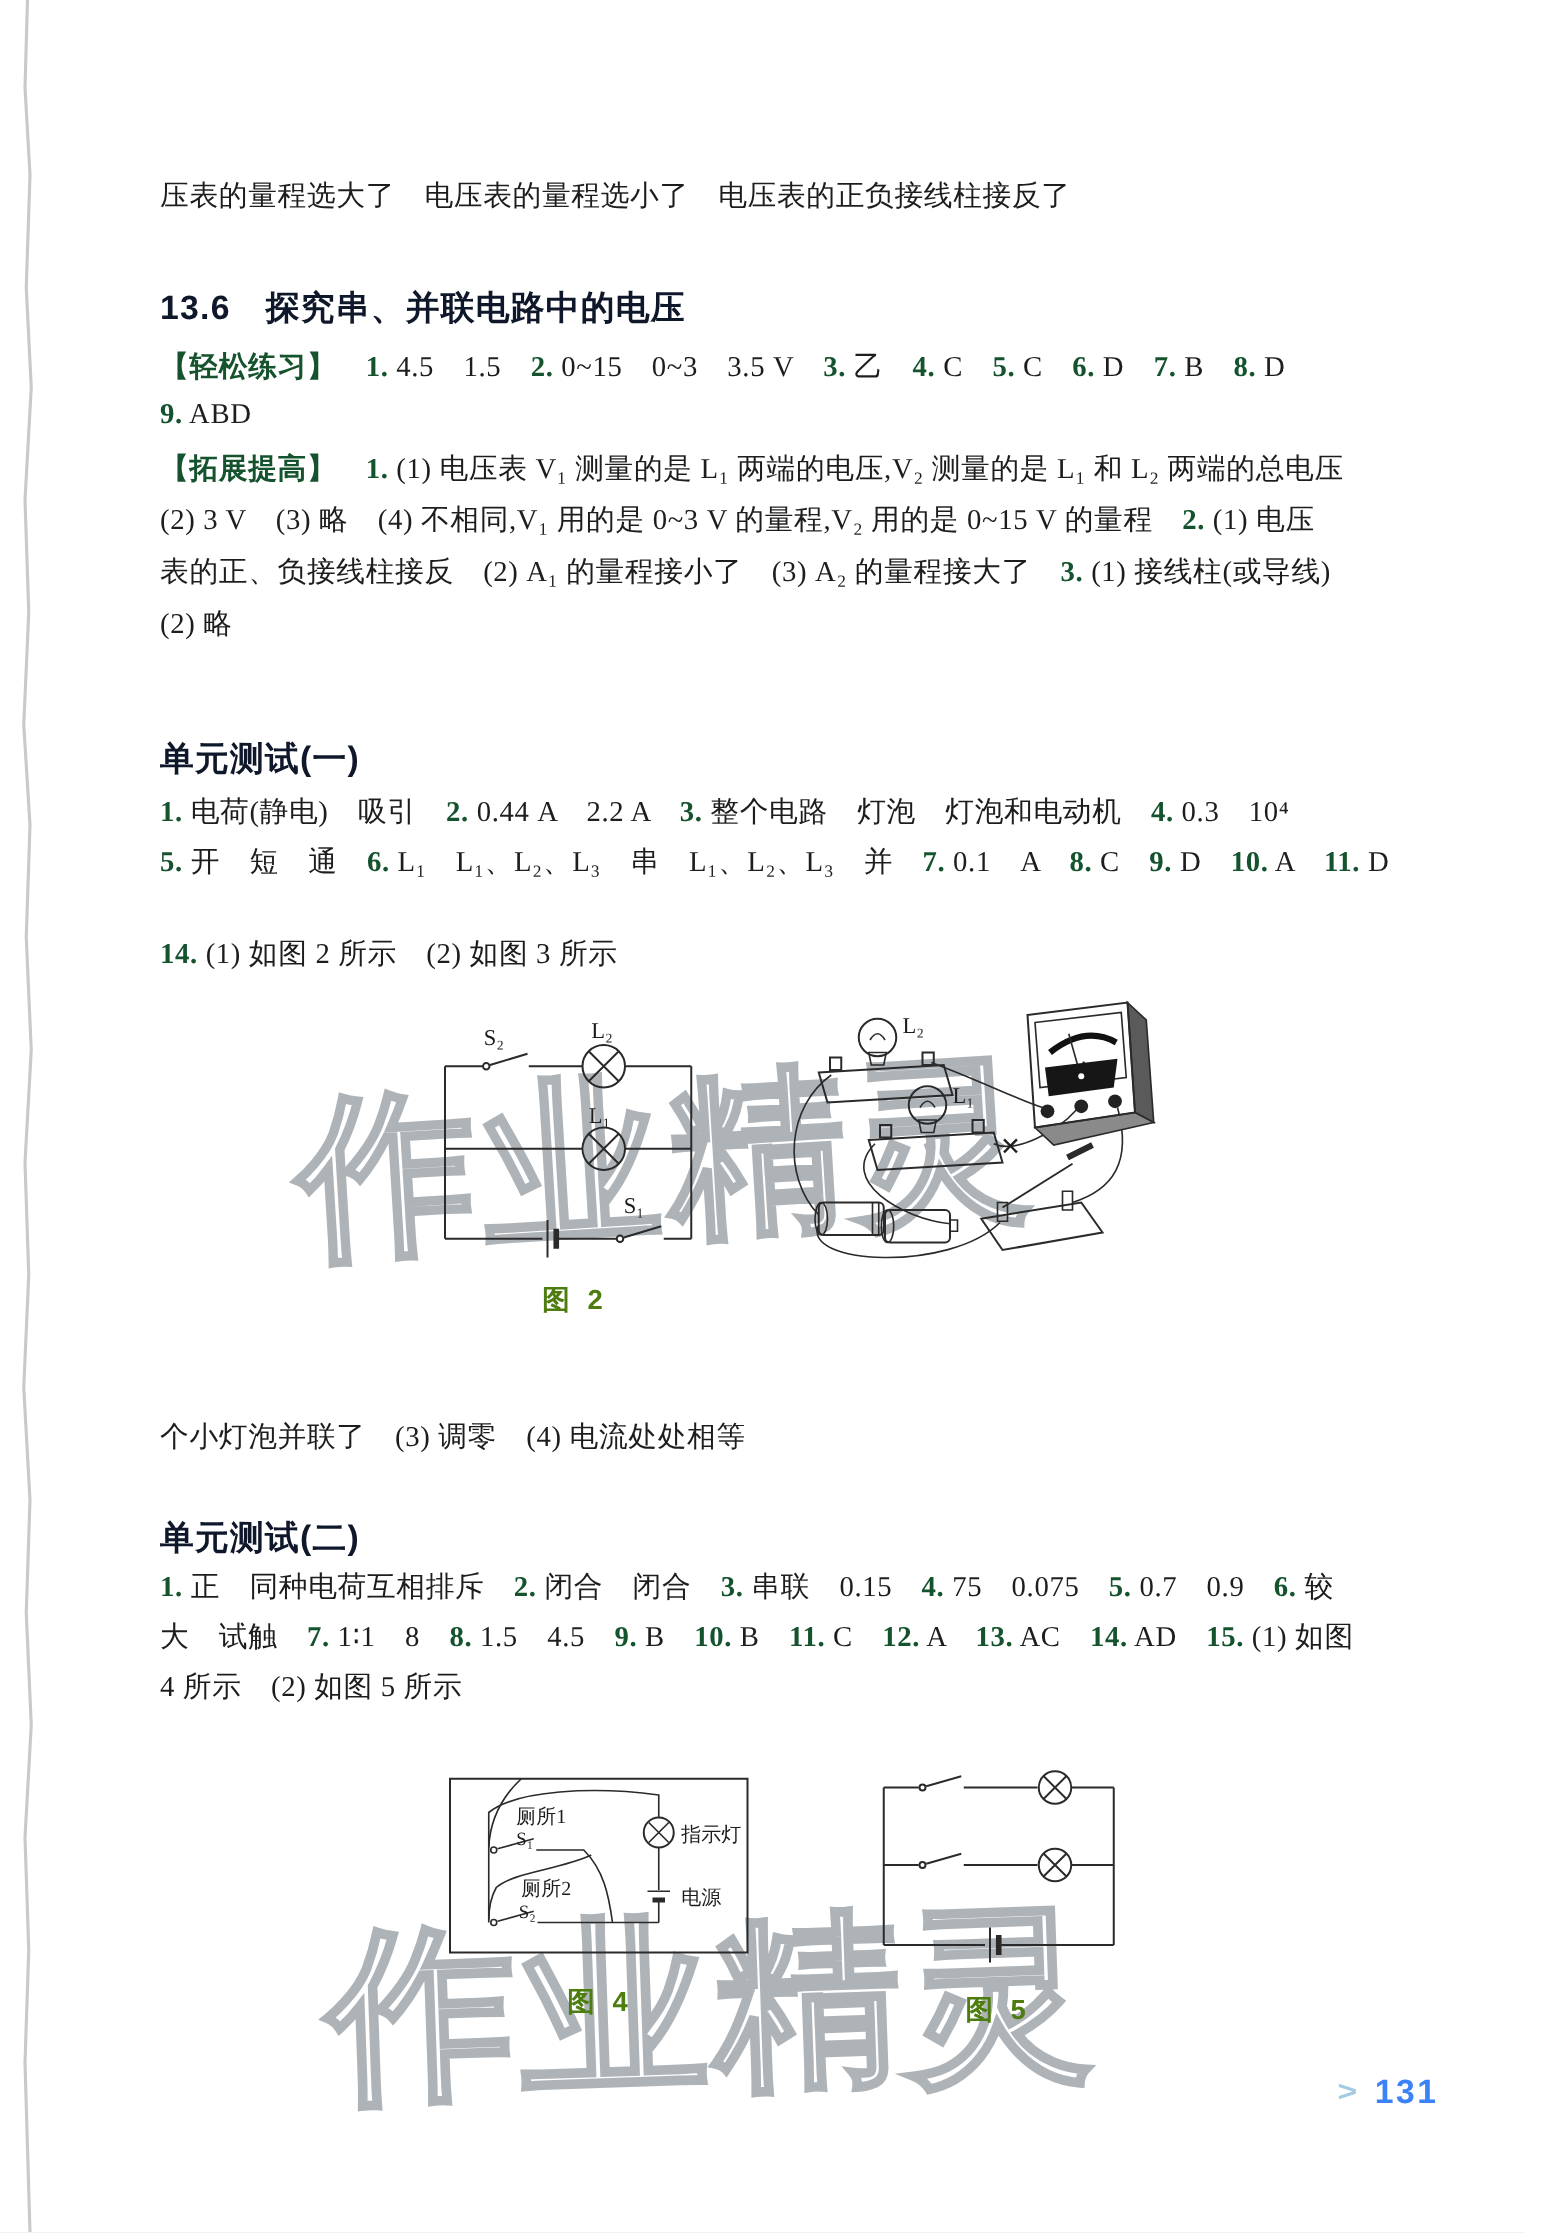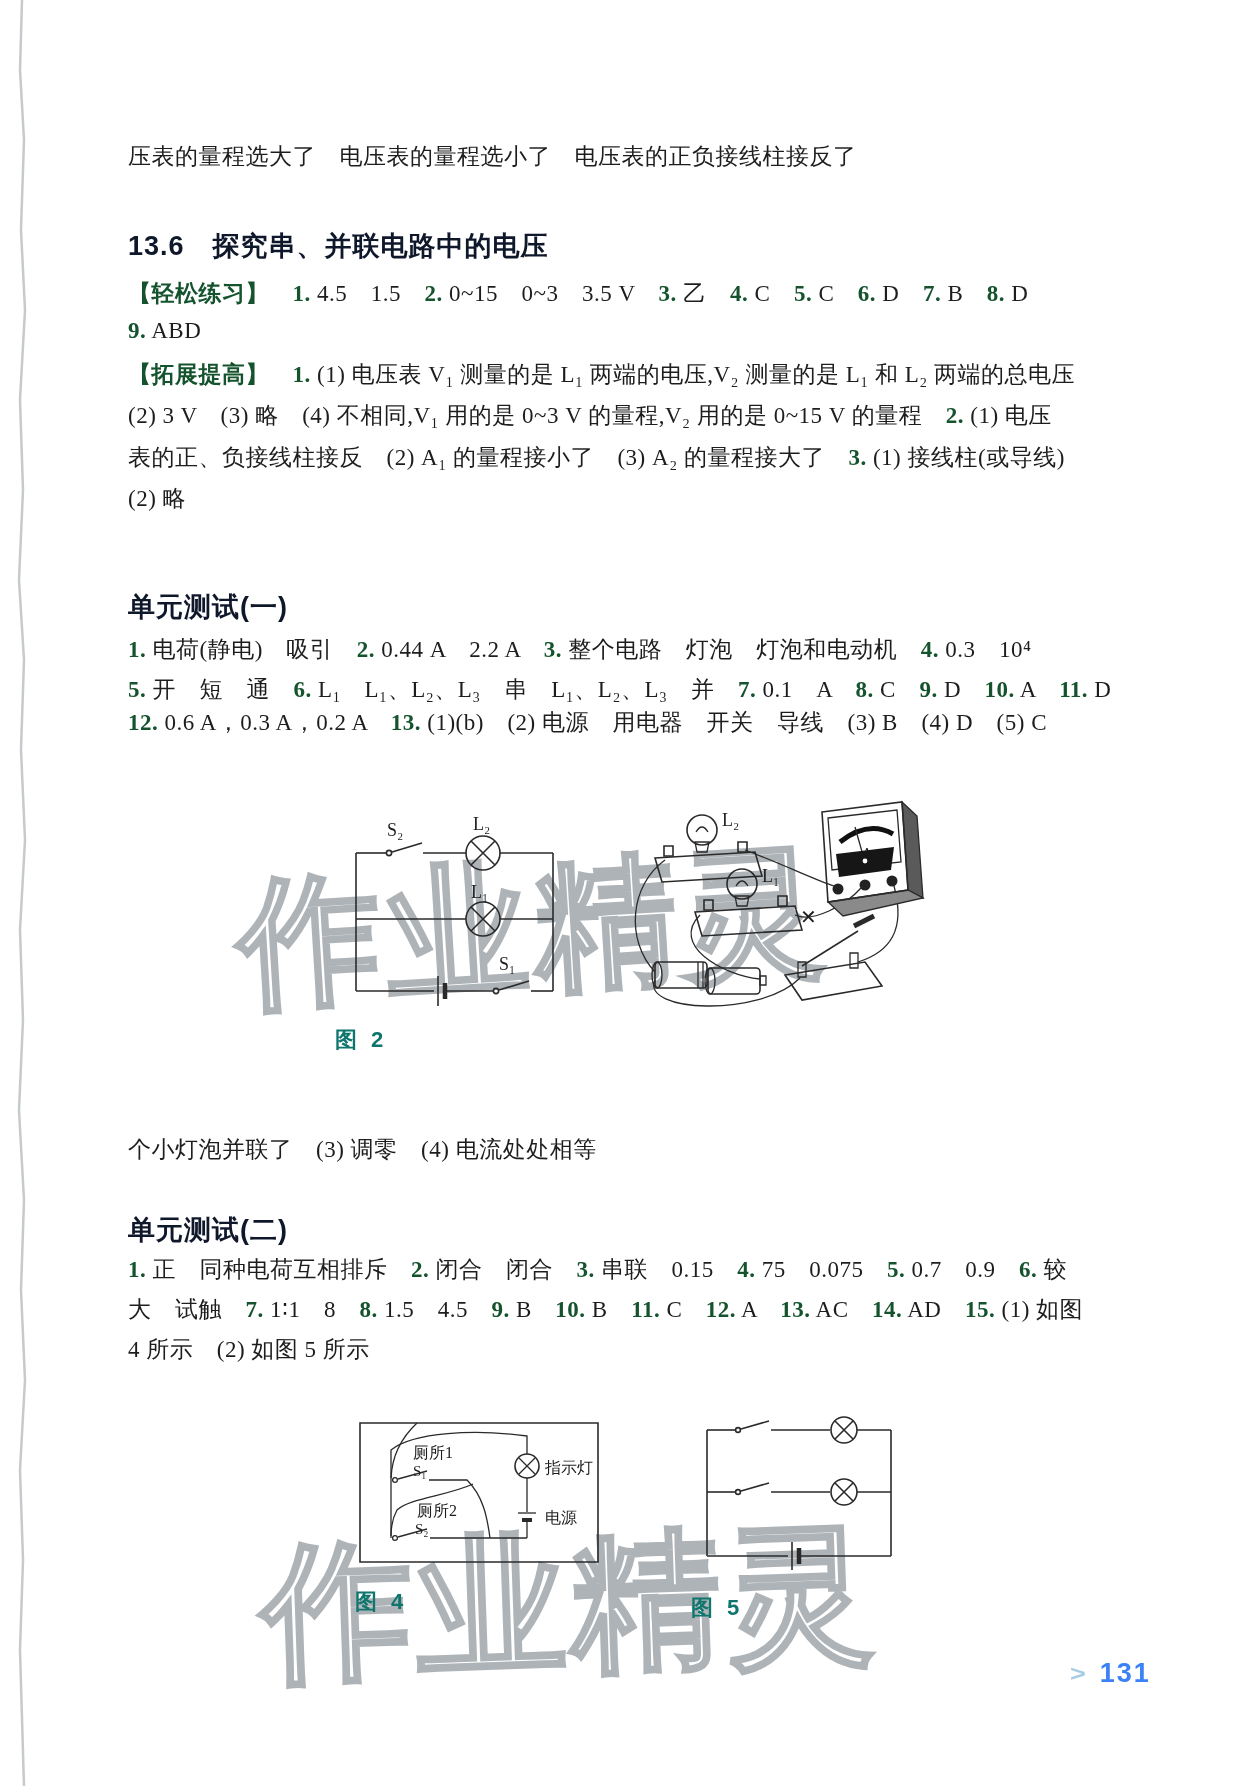--- a/index.html
+++ b/index.html
@@ -9,23 +9,23 @@
     font-family:"Liberation Serif","DejaVu Sans",serif;color:#1d1d1d;
   }
   .tl{position:absolute;left:128px;font-size:23px;letter-spacing:.5px;white-space:nowrap;z-index:3;}
   .tl .hl{color:#14532d;font-weight:bold;}
   .heading{
     position:absolute;left:128px;z-index:3;
     font-family:"Liberation Sans","DejaVu Sans",sans-serif;
     font-weight:bold;color:#0f172a;font-size:27px;letter-spacing:1px;white-space:nowrap;
   }
   .cap{
-    position:absolute;z-index:3;
+    position:absolute;z-index:3;text-align:center;
     font-family:"Liberation Sans","DejaVu Sans",sans-serif;
-    font-weight:bold;color:#0f766e;font-size:22px;letter-spacing:4px;
+    font-weight:bold;color:#4d7c0f;font-size:22px;letter-spacing:4px;
   }
   .wm{
     position:absolute;z-index:1;white-space:nowrap;line-height:1;
     font-family:"Liberation Sans","DejaVu Sans",sans-serif;font-weight:bold;
     color:transparent;-webkit-text-stroke:3px #9ba1a6;opacity:.8;
   }
   .wm1{left:238px;top:856px;font-size:142px;letter-spacing:6px;transform:rotate(-3.5deg);}
   .wm2{left:262px;top:1528px;font-size:150px;letter-spacing:4px;transform:rotate(-2deg);}
   .fig{position:absolute;z-index:2;}
   .fig *{vector-effect:non-scaling-stroke;}
@@ -58,21 +58,21 @@
   <div class="tl" style="top:318px"><span class="hl">9.</span><span> ABD</span></div>
   <div class="tl" style="top:359px"><span class="hl">【拓展提高】　</span><span class="hl">1.</span><span> (1) 电压表 V₁ 测量的是 L₁ 两端的电压,V₂ 测量的是 L₁ 和 L₂ 两端的总电压</span></div>
   <div class="tl" style="top:400px"><span>(2) 3 V　(3) 略　(4) 不相同,V₁ 用的是 0~3 V 的量程,V₂ 用的是 0~15 V 的量程　</span><span class="hl">2.</span><span> (1) 电压</span></div>
   <div class="tl" style="top:442px"><span>表的正、负接线柱接反　(2) A₁ 的量程接小了　(3) A₂ 的量程接大了　</span><span class="hl">3.</span><span> (1) 接线柱(或导线)</span></div>
   <div class="tl" style="top:483px"><span>(2) 略</span></div>
 
   <div class="heading" style="top:589px">单元测试(一)</div>
 
   <div class="tl" style="top:634px"><span class="hl">1.</span><span> 电荷(静电)　吸引　</span><span class="hl">2.</span><span> 0.44 A　2.2 A　</span><span class="hl">3.</span><span> 整个电路　灯泡　灯泡和电动机　</span><span class="hl">4.</span><span> 0.3　10⁴</span></div>
   <div class="tl" style="top:674px"><span class="hl">5.</span><span> 开　短　通　</span><span class="hl">6.</span><span> L₁　L₁、L₂、L₃　串　L₁、L₂、L₃　并　</span><span class="hl">7.</span><span> 0.1　A　</span><span class="hl">8.</span><span> C　</span><span class="hl">9.</span><span> D　</span><span class="hl">10.</span><span> A　</span><span class="hl">11.</span><span> D</span></div>
-  <div class="tl" style="top:707px"><span class="hl">12.</span><span> 0.6 A，0.3 A，0.2 A　</span><span class="hl">13.</span><span> (1)(b)　(2) 电源　用电器　开关　导线　(3) B　(4) D　(5) C</span></div>
+  <div class="tl" style="top:747px"><span class="hl">14.</span><span> (1) 如图 2 所示　(2) 如图 3 所示</span></div>
 
   <svg class="fig" style="left:335px;top:812px" width="250" height="235" viewBox="0 0 250 235">
 
     <path class="wire" d="M21,41 L21,179"></path>
     <path class="wire" d="M218,41 L218,179"></path>
 
     <path class="wire" d="M21,41 L51,41"></path>
     <circle class="wire" cx="54" cy="41" r="2.6" fill="#fff"></circle>
     <path class="wire" d="M57,40 L87,31"></path>
     <path class="wire" d="M88,41 L131,41"></path>

